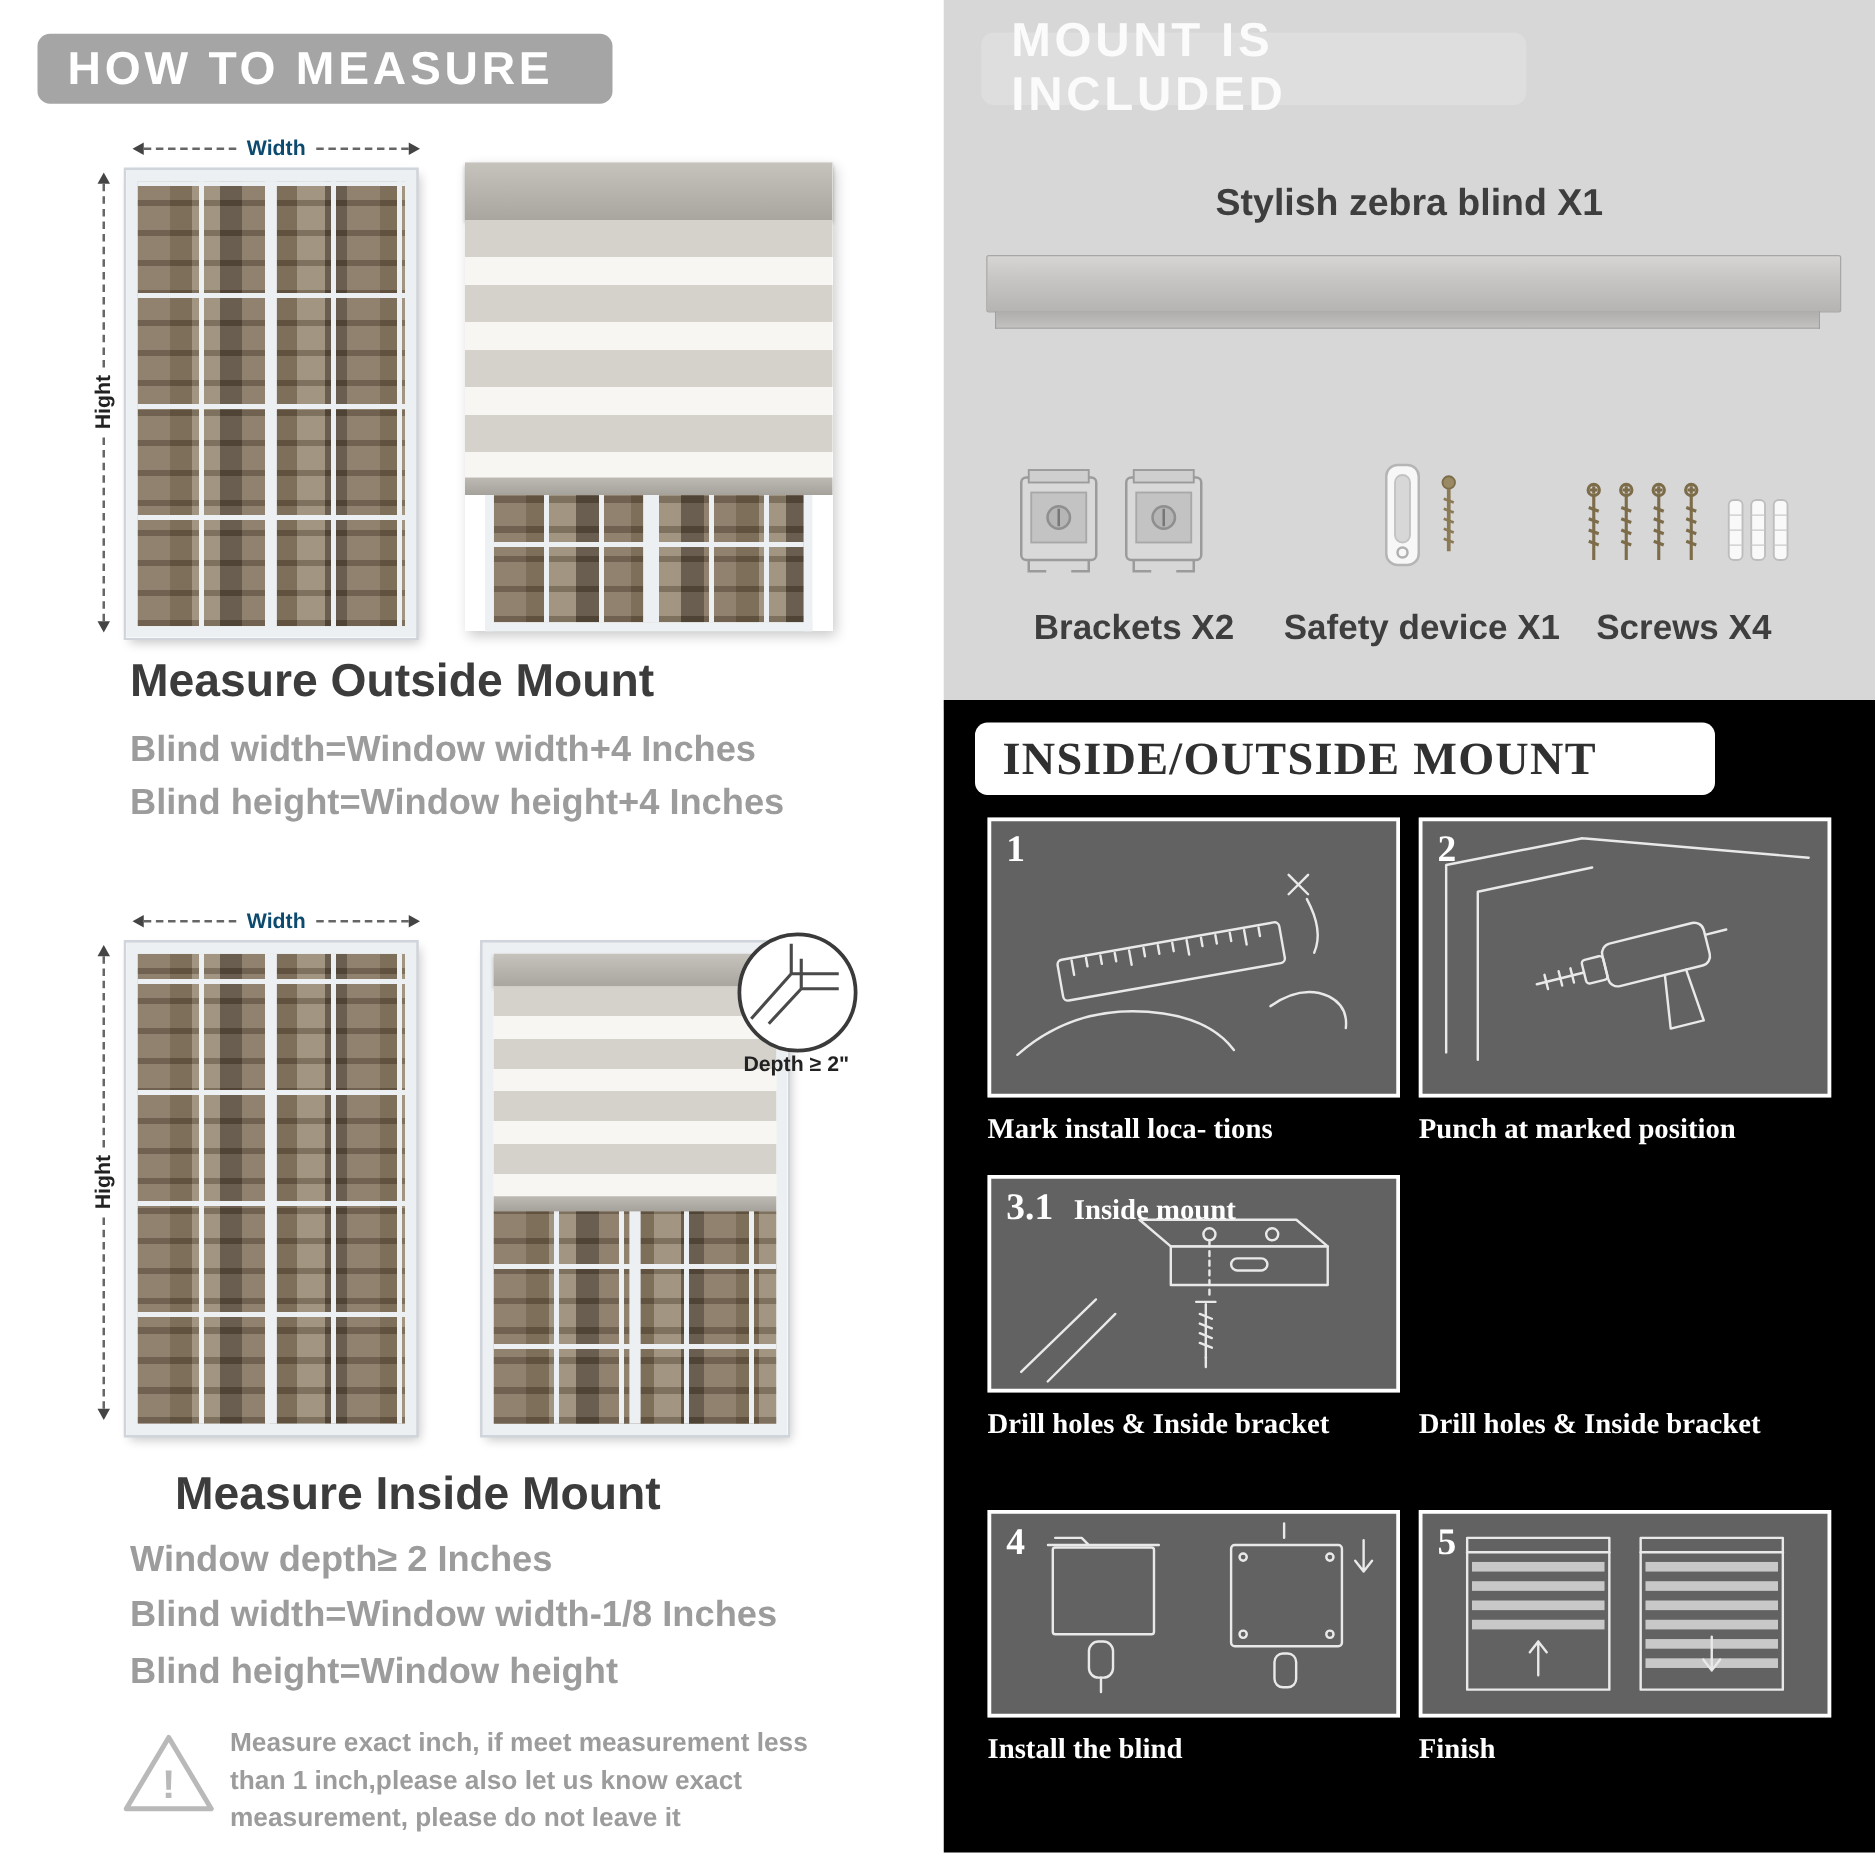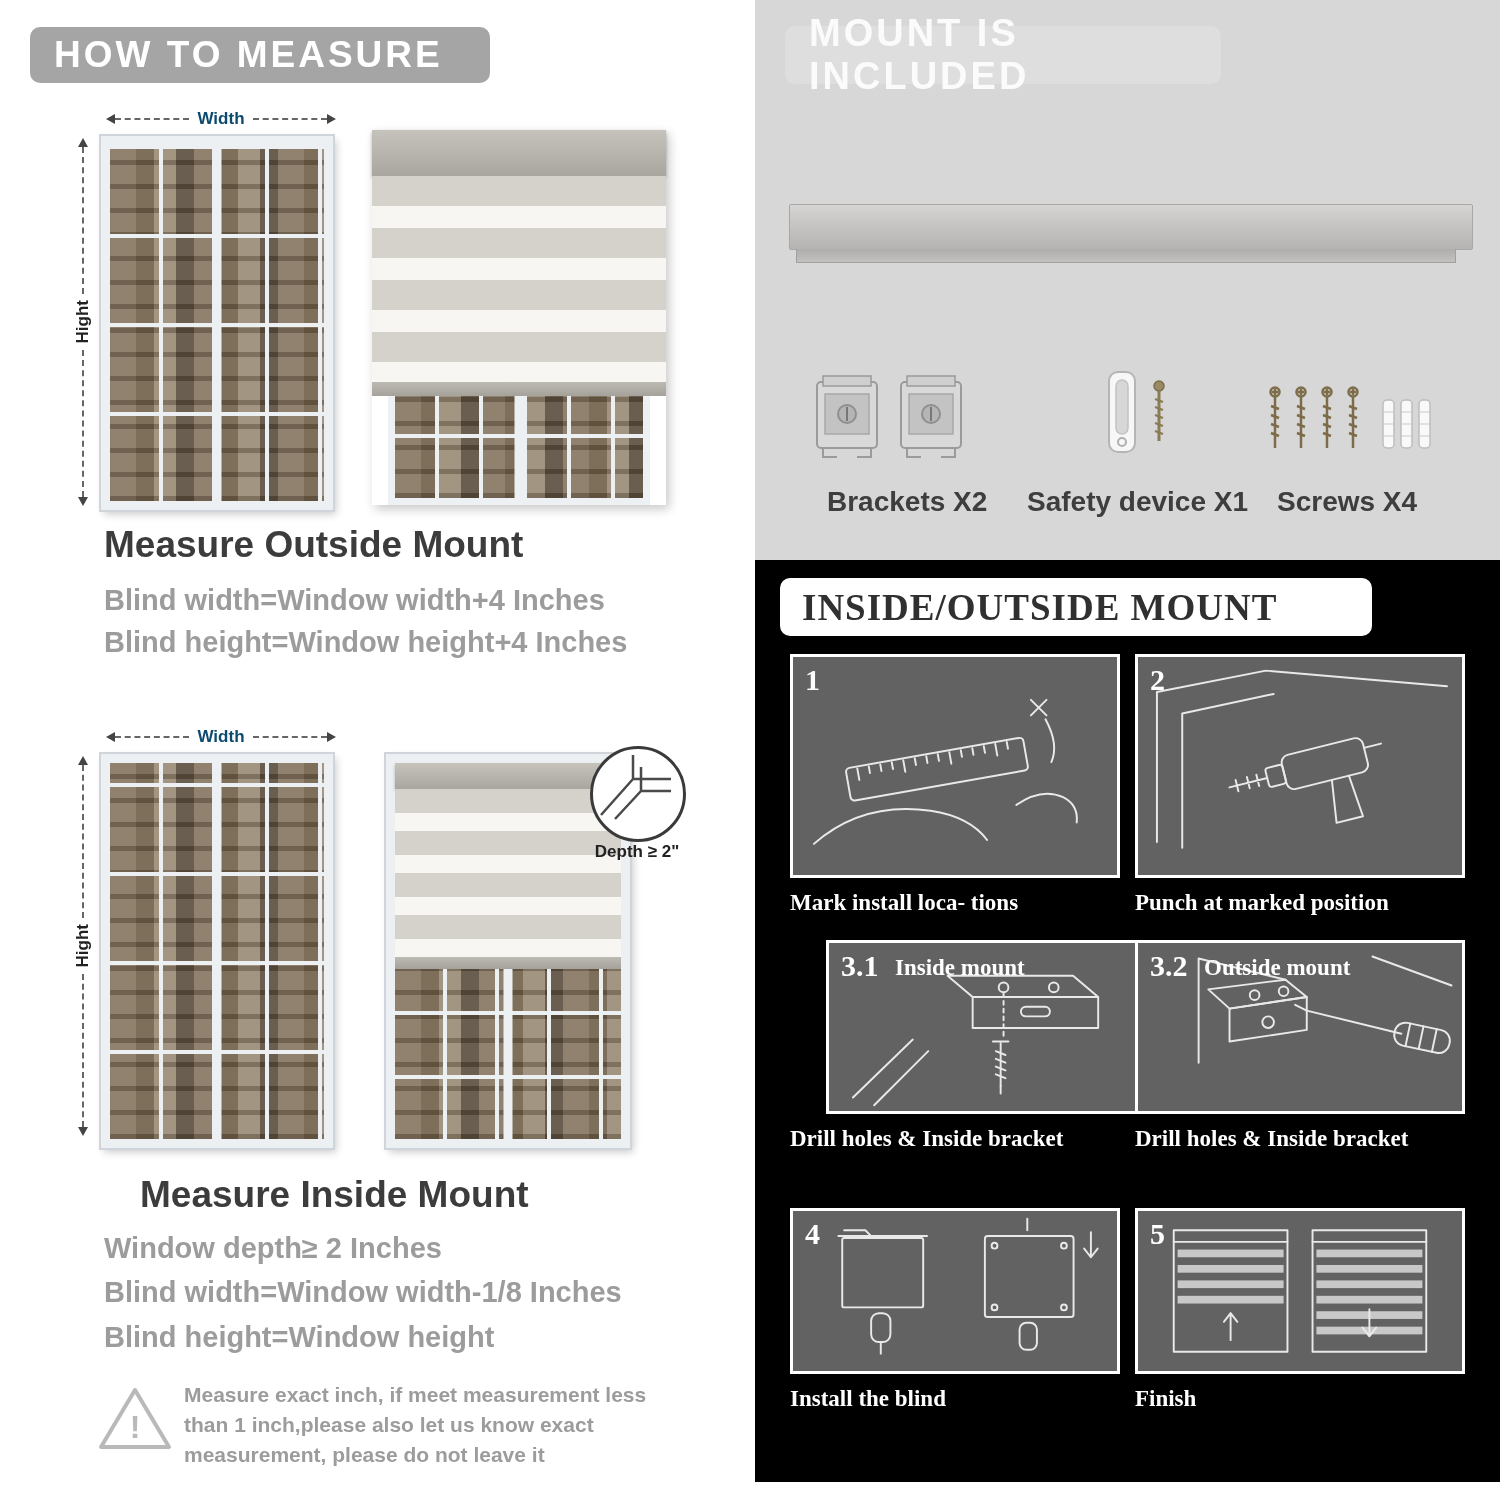--- a/index.html
+++ b/index.html
@@ -107,21 +107,21 @@
   
   #mountPanel{position:absolute;left:755px;top:560px;width:745px;height:922px;background:#000000;font-family:Liberation Serif, serif;}
   #mountBanner{left:25px;top:18px;width:592px;height:58px;background:#ffffff;color:#303030;
     font-size:37px;letter-spacing:1px;padding-left:22px;}
   .step-panel{position:absolute;width:330px;background:#626262;border:3px solid #ffffff;box-sizing:border-box;}
   .step-num{position:absolute;left:12px;top:6px;font-size:30px;font-weight:bold;color:#ffffff;z-index:2;}
   .step-tag{position:absolute;left:66px;top:12px;font-size:23px;font-weight:bold;color:#ffffff;z-index:2;white-space:nowrap;}
   .step-caption{position:absolute;width:330px;font-size:23px;font-weight:bold;color:#ffffff;white-space:nowrap;}
   .step-art{position:absolute;inset:0;width:100%;height:100%;}
   #p1{left:35px;top:94px;height:224px;}   #p2{left:380px;top:94px;height:224px;}
-  #p31{left:35px;top:380px;height:174px;margin-left:36px;} #p32{left:380px;top:380px;height:174px;}
+  #p31{left:35px;top:380px;height:174px;} #p32{left:380px;top:380px;height:174px;}
   #p4{left:35px;top:648px;height:166px;}  #p5{left:380px;top:648px;height:166px;}
   #c1{left:35px;top:330px;}  #c2{left:380px;top:330px;}
   #c31{left:35px;top:566px;} #c32{left:380px;top:566px;}
   #c4{left:35px;top:826px;}  #c5{left:380px;top:826px;}
 
   svg .ln{fill:none;stroke:#e9e9e9;stroke-width:2;stroke-linecap:round;stroke-linejoin:round;}
 </style>
 </head>
 <body>
 
@@ -206,20 +206,21 @@
     <div id="noteText">Measure exact inch, if meet measurement less than 1 inch,please also let us know exact measurement, please do not leave it</div>
 
   </section>
 
   <section id="includedPanel">
 
     <div id="includedBanner" class="banner">
       <span>MOUNT IS INCLUDED</span>
     </div>
 
+    <div id="productLabel">Stylish zebra blind X1</div>
 
     <div id="headrail"></div>
 
     <svg id="bracketsImg" class="hw-img" width="152" height="92" viewBox="0 0 152 92">
       <g>
         <rect x="4" y="10" width="60" height="66" rx="4" fill="#d9d9d9" stroke="#9b9b9b" stroke-width="2"></rect>
         <rect x="10" y="4" width="48" height="10" fill="#cfcfcf" stroke="#9b9b9b" stroke-width="1.5"></rect>
         <rect x="12" y="22" width="44" height="40" fill="#c3c3c3" stroke="#a8a8a8" stroke-width="1.5"></rect>
         <circle cx="34" cy="42" r="9" fill="#b5b5b5" stroke="#8f8f8f" stroke-width="2"></circle>
         <path d="M34 35 v14" stroke="#777" stroke-width="2"></path>
@@ -340,40 +341,20 @@
           <rect x="196" y="66" width="30" height="10" rx="5"></rect>
           <path d="M167 102 h16 M175 104 v44"></path>
           <path d="M170 112 l10 4 M170 120 l10 4 M170 128 l10 4 M170 136 l10 4"></path>
           <path d="M175 148 v8"></path>
           <path stroke-dasharray="4 4" d="M178 52 V100"></path>
           <path d="M22 160 L84 100 M44 168 L100 112"></path>
         </g>
       </svg>
     </div>
 
-    <div id="p32" class="step-panel">
-      <span class="step-num">3.2</span>
-      <span class="step-tag">Outside mount</span>
-      <svg class="step-art" viewBox="0 0 330 174">
-        <g class="ln">
-          <path d="M60 16 L150 38 M60 16 V124"></path>
-          <path d="M70 48 L150 38 L172 56 L92 68 Z"></path>
-          <path d="M92 68 L172 56 V90 L92 102 Z"></path>
-          <circle cx="118" cy="54" r="5"></circle>
-            <circle cx="148" cy="50" r="5"></circle>
-          <circle cx="132" cy="82" r="6"></circle>
-          <path d="M160 64 l12 6 M172 70 L270 94"></path>
-          <g transform="rotate(12 290 100)">
-            <rect x="262" y="86" width="58" height="24" rx="11"></rect>
-            <path d="M276 86 v24 M290 86 v24 M304 86 v24"></path>
-          </g>
-          <path d="M240 14 L322 44"></path>
-        </g>
-      </svg>
-    </div>
 
     <div id="c31" class="step-caption">Drill holes &amp;  Inside bracket</div>
     <div id="c32" class="step-caption">Drill holes &amp;  Inside bracket</div>
 
     <div id="p4" class="step-panel">
       <span class="step-num">4</span>
       <svg class="step-art" viewBox="0 0 330 166">
         <g class="ln">
           <path d="M44 26 h92 M50 20 h22 l6 6"></path>
           <rect x="48" y="28" width="84" height="72" rx="2"></rect>

